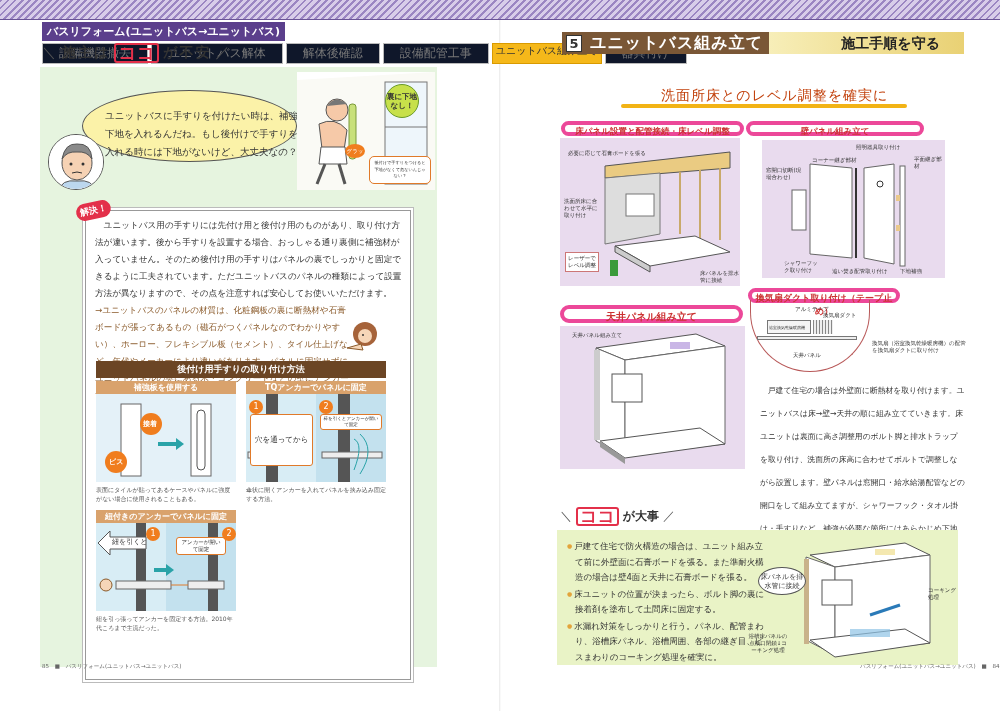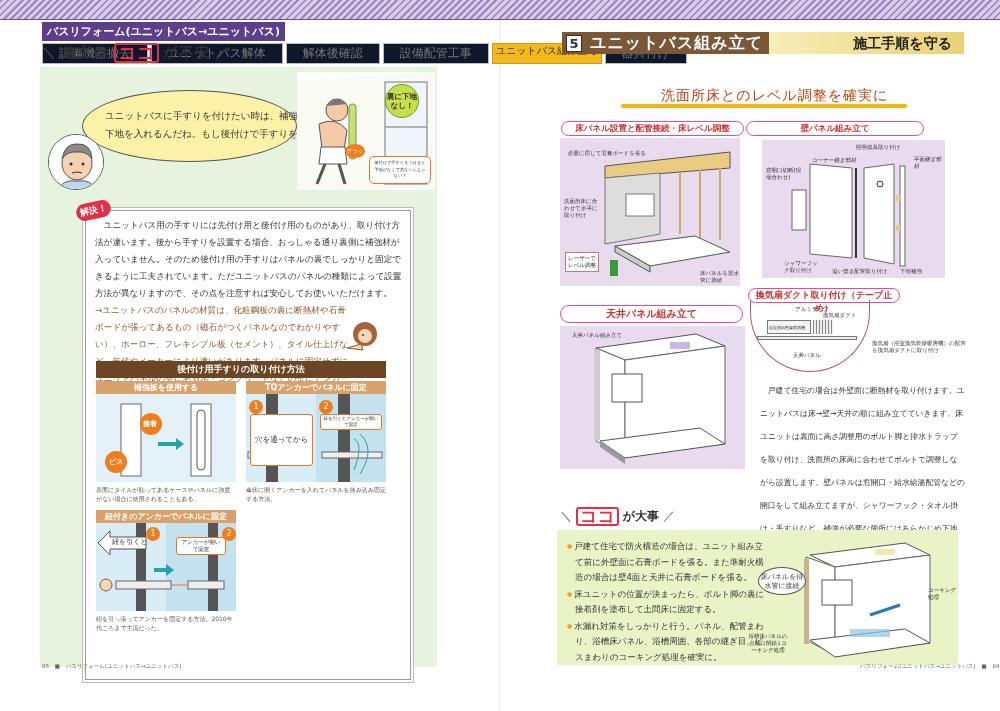--- a/index.html
+++ b/index.html
@@ -29,24 +29,24 @@
 .methods{position:absolute;left:96px;top:361px;width:290px}
 .m-header{background:#6b4524;color:#fff;font-size:9px;font-weight:bold;text-align:center;padding:2px 0;margin-bottom:3px}
 .m-grid{display:grid;grid-template-columns:140px 140px;column-gap:10px;row-gap:2px}
 .m-cell-title{background:#d9a26c;color:#fff;font-size:8px;text-align:center;padding:1px 0;font-weight:bold}
 .m-img{height:88px;background:linear-gradient(90deg,#d8edf5 50%,#c3e1ee 50%);position:relative;overflow:hidden}
 .m-cap{font-size:6px;color:#555;line-height:9px;padding:3px 0 2px;height:26px}
 .footer{position:absolute;top:663px;font-size:5.5px;color:#666}
 .right-h{position:absolute;left:562px;top:32px;height:22px;display:flex}
 .right-h .num-block{background:#7a5736;color:#fff;font-size:16px;font-weight:bold;display:flex;align-items:center;padding:0 6px 0 4px;gap:8px;letter-spacing:1px}
 .right-h .num{background:#fff;color:#333;border:1px solid #333;width:16px;height:17px;line-height:16px;text-align:center;font-size:13px;letter-spacing:0}
-.right-h .gold{background:linear-gradient(90deg,#f7eeb8,#e9d174);width:195px;text-align:right;font-family:"DejaVu Serif",serif;font-weight:bold;font-size:14px;line-height:22px;padding-right:12px;color:#222}
+.right-h .gold{background:linear-gradient(90deg,#f7eeb8,#e9d174);width:195px;text-align:right;font-family:"DejaVu Serif",serif;font-weight:bold;font-size:14px;line-height:22px;padding-right:24px;color:#222}
 .subhead{position:absolute;left:661px;top:87px;font-size:14px;letter-spacing:1px;color:#c2410c}
 .subhead-line{position:absolute;left:621px;top:104px;width:286px;height:4px;background:#f2b315;border-radius:2px}
-.pill{position:absolute;height:15px;border:1px solid #ec4899;border-radius:9px;font-size:8.5px;color:#c33;font-weight:bold;text-align:center;line-height:13px;background:#fff}
+.pill{position:absolute;height:15px;border:4px solid #ec4899;border-radius:9px;font-size:8.5px;color:#c33;font-weight:bold;text-align:center;line-height:13px;background:#fff}
 .pink-panel{position:absolute;background:#e9dbee}
 .body-r{position:absolute;left:760px;top:379px;width:205px;font-size:7.8px;line-height:23px;color:#333}
 .body-r p{text-indent:1em}
 .daiji{position:absolute;left:560px;top:507px;font-size:12px;font-weight:bold;display:flex;align-items:center;gap:4px}
 .daiji .koko{color:#e3304a;font-size:17px;border:2px solid #e3304a;padding:0 2px;line-height:15px;border-radius:3px}
 .yg-box{position:absolute;left:557px;top:530px;width:401px;height:135px;background:#e9f3c6}
 .bullets{position:absolute;left:567px;top:538px;width:200px;font-size:8.5px;line-height:15.5px}
 .bullets li{list-style:none;padding-left:8px;text-indent:-8px}
 .bullets li::before{content:"●";color:#e3a43b;font-size:6px;margin-right:2px;vertical-align:1px}
 .lbl{position:absolute;font-size:5.5px;color:#333;line-height:7px;white-space:nowrap}
@@ -75,20 +75,21 @@
   <span class="koko">ココ</span>
   <span>が不安</span>
   <span class="slash">／</span>
 </div>
 
 <div class="green-box"></div>
 
 <div class="speech">
   <p>ユニットバスに手すりを付けたい時は、補強</p>
   <p>下地を入れるんだね。もし後付けで手すりを</p>
+  <p>入れる時には下地がないけど、大丈夫なの？</p>
 </div>
 
 <div class="avatar">
   <svg width="56" height="56" viewBox="0 0 56 56">
     <rect width="56" height="56" fill="#fff"></rect>
     <ellipse cx="28" cy="28" rx="15" ry="17" fill="#f6d2b4" stroke="#555"></ellipse>
     <path d="M13 24 Q16 8 28 9 Q42 8 43 24 Q38 16 28 17 Q18 16 13 24Z" fill="#8a8a8a" stroke="#555"></path>
     <circle cx="22" cy="29" r="1.5" fill="#333"></circle>
       <circle cx="34" cy="29" r="1.5" fill="#333"></circle>
     <path d="M23 38 Q28 36 33 38" stroke="#333" fill="none"></path>

